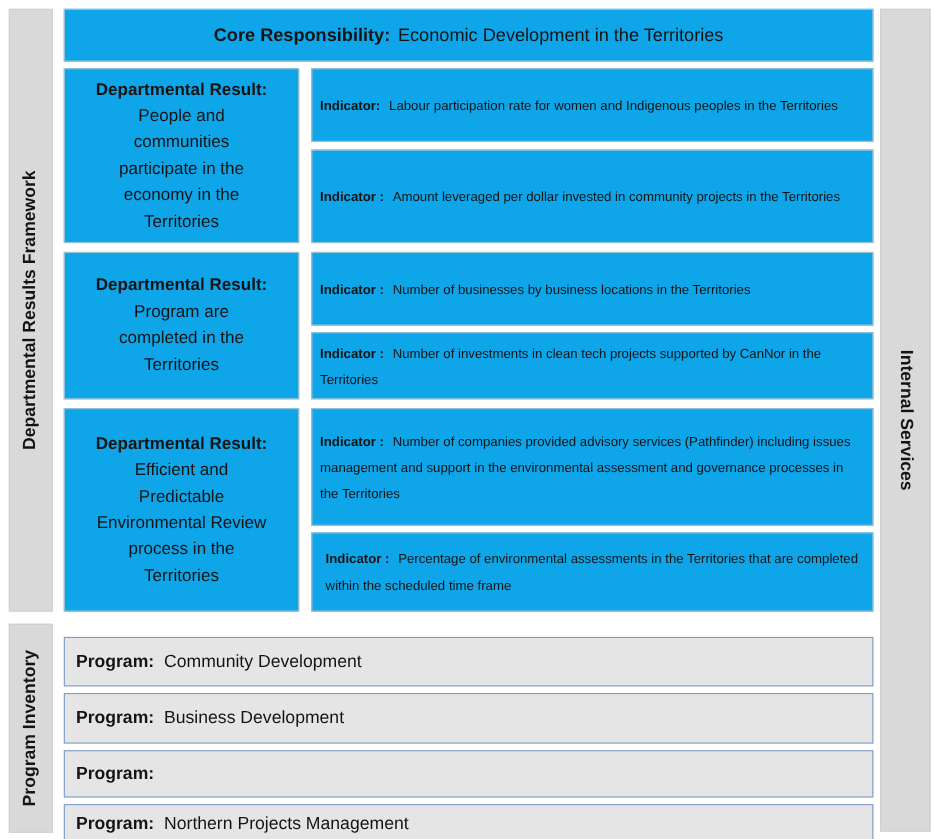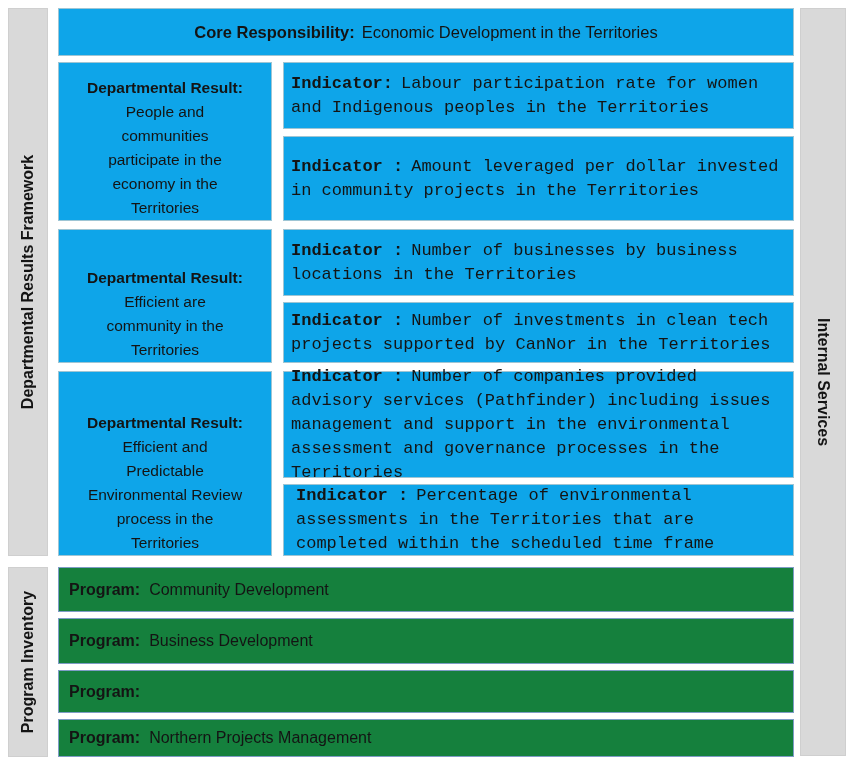--- a/index.html
+++ b/index.html
@@ -19,54 +19,54 @@
     box-sizing: border-box;
   }
   .core {
     left: 58px; top: 8px; width: 736px; height: 48px;
     display: flex; align-items: center; justify-content: center;
     font-size: 16.5px;
   }
   .core .clbl { margin-right: 7px; }
   .dept {
     left: 58px; width: 214px;
-    display: flex; flex-direction: column; justify-content: flex-end;
+    display: flex; flex-direction: column; justify-content: center;
     text-align: center;
     font-size: 15.5px; line-height: 24px;
     padding: 0 6px;
   }
   .dept1 { top: 62px;  height: 159px; }
   .dept2 { top: 229px; height: 134px; }
   .dept3 { top: 371px; height: 185px; }
   .ind {
     left: 283px; width: 511px;
     display: flex; align-items: center;
-    font-size: 17px; line-height: 24px;
+    font-size: 12px; line-height: 24px;
     padding: 0 12px 0 7px;
-    font-family: Liberation Mono, monospace;
   }
   .ind1 { top: 62px;  height: 67px; }
   .ind2 { top: 136px; height: 85px; }
   .ind3 { top: 229px; height: 67px; }
   .ind4 { top: 302px; height: 61px; }
   .ind5 { top: 371px; height: 107px; }
   .ind6 { top: 484px; height: 72px; padding-left: 12px; }
   .flow { margin: 0; }
   .b { font-weight: bold; }
   .block { display: block; }
   .lbl { margin-right: 8px; }
   .prog {
     position: absolute;
     left: 58px; width: 736px;
-    background: #15803d;
+    background: #e5e5e5;
     border: 1px solid #7e9cc6;
     box-sizing: border-box;
     display: flex; align-items: center;
     font-size: 16px;
     padding-left: 10px;
+    margin-top: 12px;
   }
   .prog .plbl { margin-right: 9px; }
   .p1 { top: 567px; height: 45px; }
   .p2 { top: 618px; height: 46px; }
   .p3 { top: 670px; height: 43px; }
   .p4 { top: 719px; height: 38px; }
   .vbar {
     position: absolute;
     background: #d9d9d9;
     border: 1px solid #cfcfcf;
@@ -106,22 +106,22 @@
   <div class="box dept dept1">
     <span class="b block">Departmental Result:</span>
     <span class="block">People and</span>
     <span class="block">communities</span>
     <span class="block">participate in the</span>
     <span class="block">economy in the</span>
     <span class="block">Territories</span>
   </div>
   <div class="box dept dept2">
     <span class="b block">Departmental Result:</span>
-    <span class="block">Efficient are</span>
-    <span class="block">community in the</span>
+    <span class="block">Program are</span>
+    <span class="block">completed in the</span>
     <span class="block">Territories</span>
   </div>
   <div class="box dept dept3">
     <span class="b block">Departmental Result:</span>
     <span class="block">Efficient and</span>
     <span class="block">Predictable</span>
     <span class="block">Environmental Review</span>
     <span class="block">process in the</span>
     <span class="block">Territories</span>
   </div>

